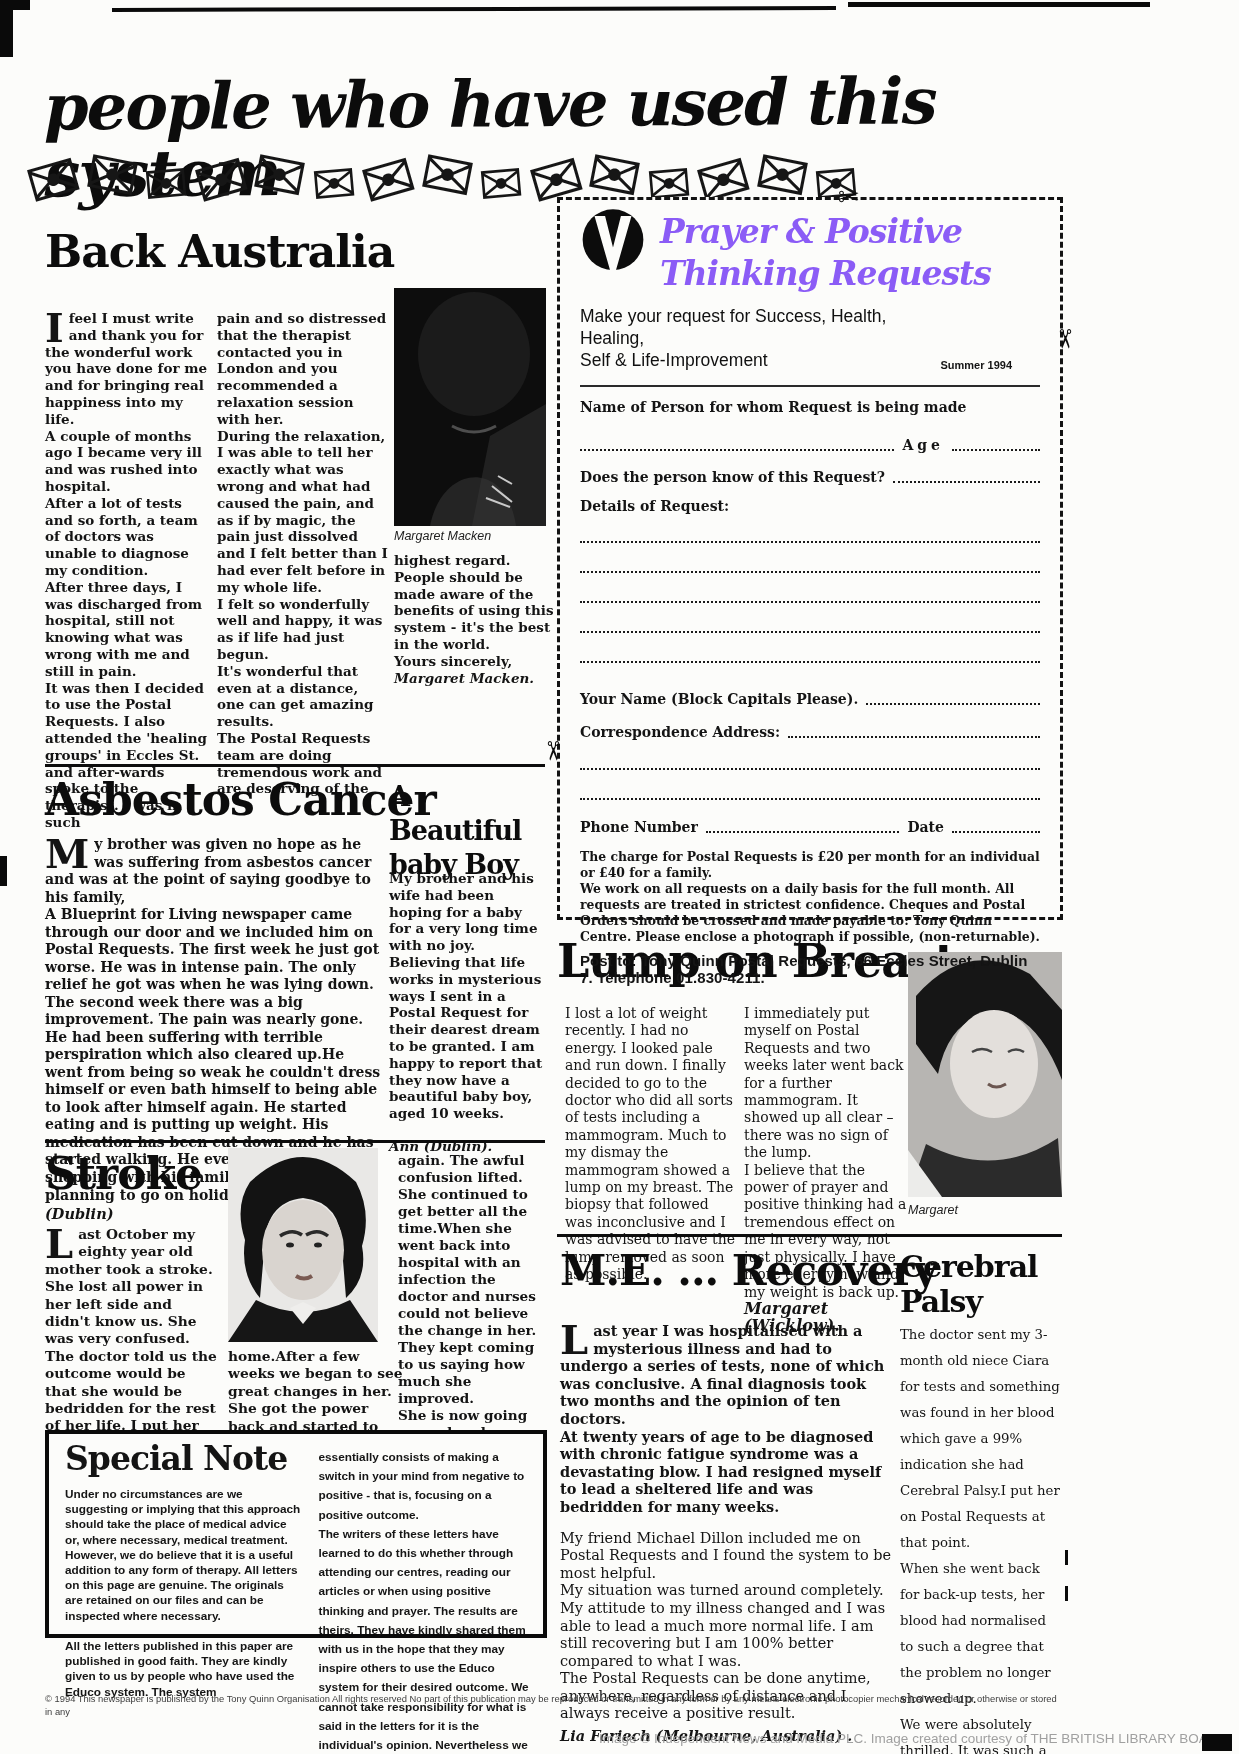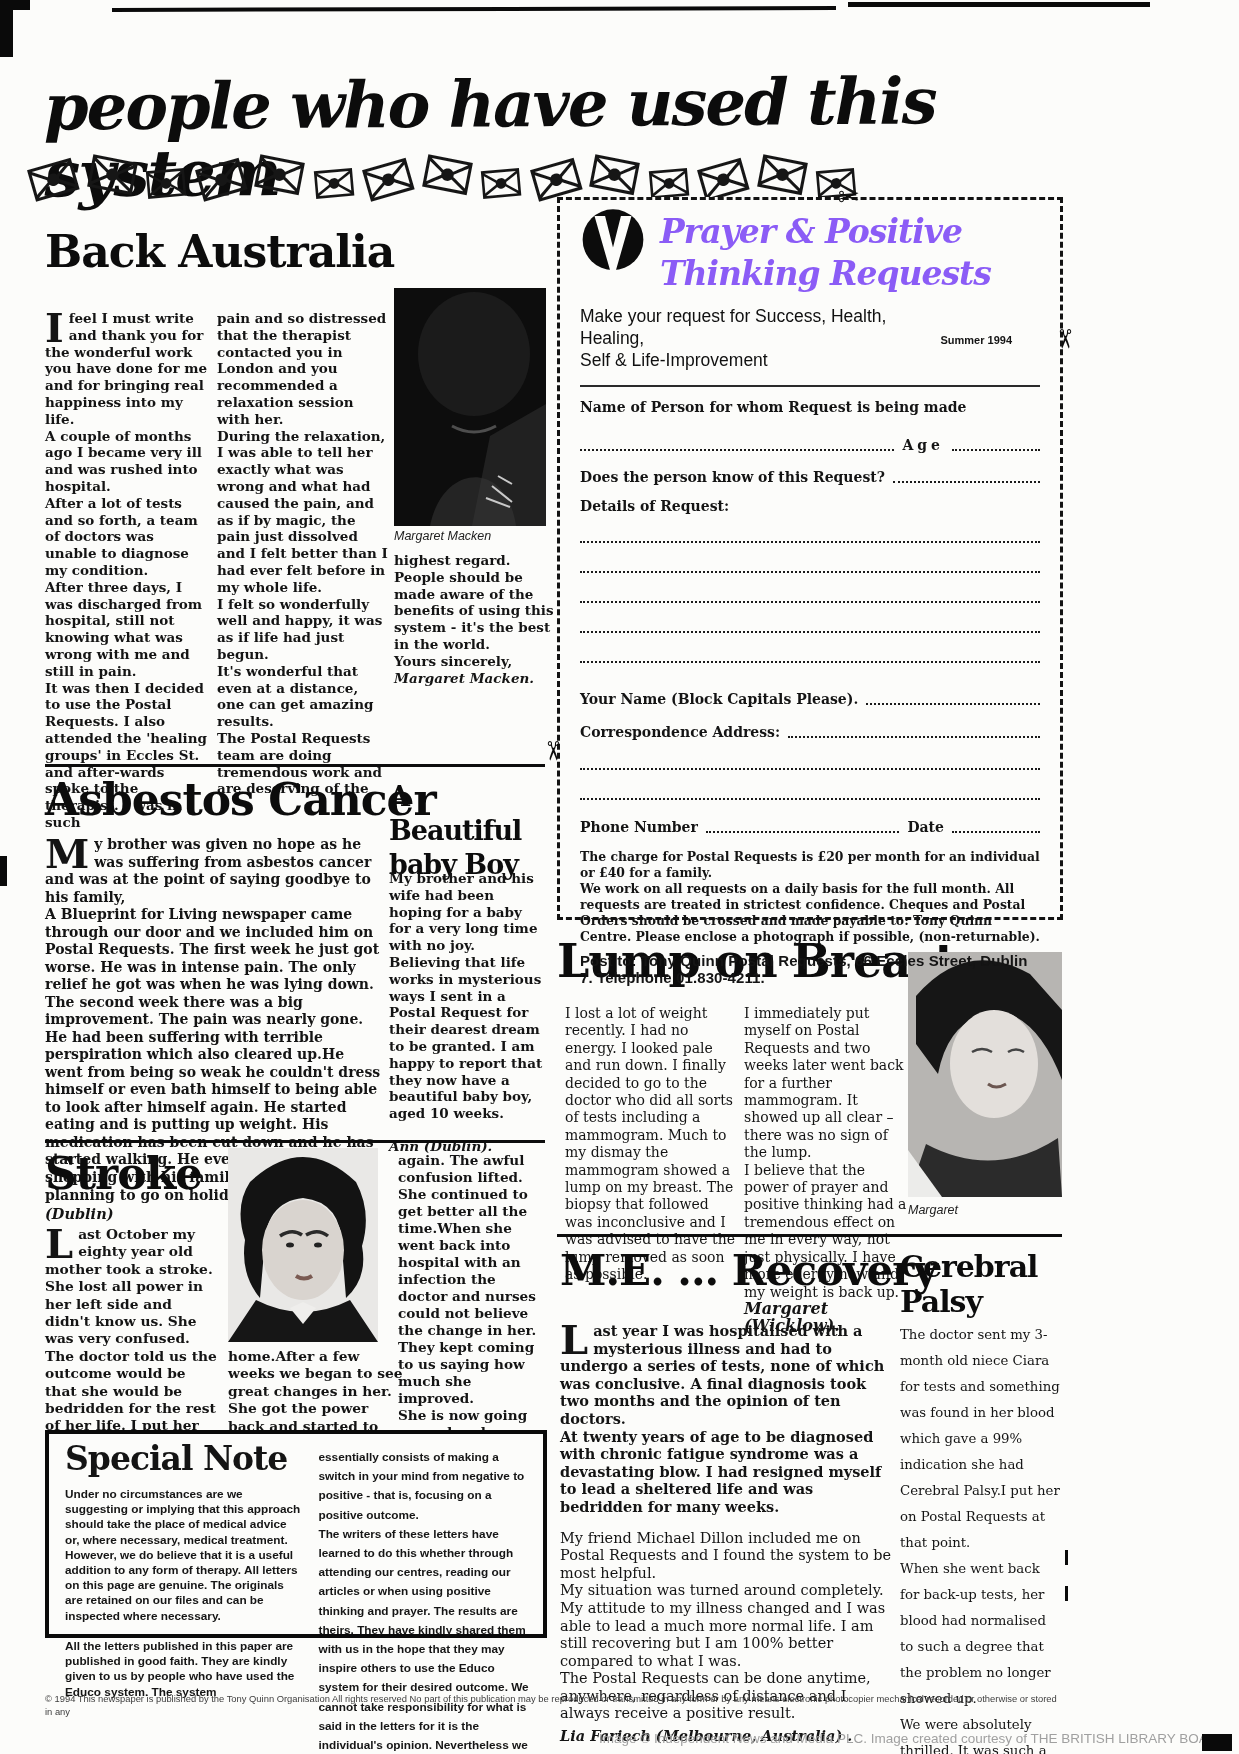--- a/index.html
+++ b/index.html
@@ -32,21 +32,21 @@
   .caption{font:italic 400 12.5px "Liberation Sans",sans-serif;color:#222;}
   .hr{position:absolute;background:#0d0d0d;height:3px;}
 
   
   .form{position:absolute;left:557px;top:197px;width:506px;height:723px;z-index:3;
         background:#fcfcfa;border:3px dashed #131313;box-sizing:border-box;
         padding:8px 20px 0 20px;}
   .form-head{display:flex;gap:14px;align-items:flex-start;}
   .form-title{font:700 33px/1.1 "DejaVu Serif",serif;font-style:italic;letter-spacing:-1px;
               padding-top:6px;color:#8b5cf6;}
-  .form-sub-row{display:flex;margin-top:12px;align-items:center;}
+  .form-sub-row{display:flex;margin-top:12px;align-items:flex-end;}
   .form-sub{flex:1;font:400 17.5px/22px "Liberation Sans",sans-serif;color:#101010;white-space:pre-line;}
   .form-edition{font:700 11px "Liberation Sans",sans-serif;margin:4px 28px 0 0;}
   .formrule{border-top:2px solid #2a2a2a;margin-top:14px;}
   .flabel{font:700 14px "DejaVu Serif",serif;}
   .frow{display:flex;align-items:baseline;gap:8px;font:700 14px "DejaVu Serif",serif;}
   .dot{flex:1;border-bottom:2.5px dotted #1a1a1a;height:2px;align-self:flex-end;margin-bottom:2px;}
   .dot.short{flex:0 0 88px;}
   .dotline{border-bottom:2.5px dotted #1a1a1a;height:2px;}
   .agelabel{letter-spacing:4px;}
   .charge{font:700 12.4px/16px "DejaVu Serif",serif;margin-top:14px;white-space:pre-line;}

